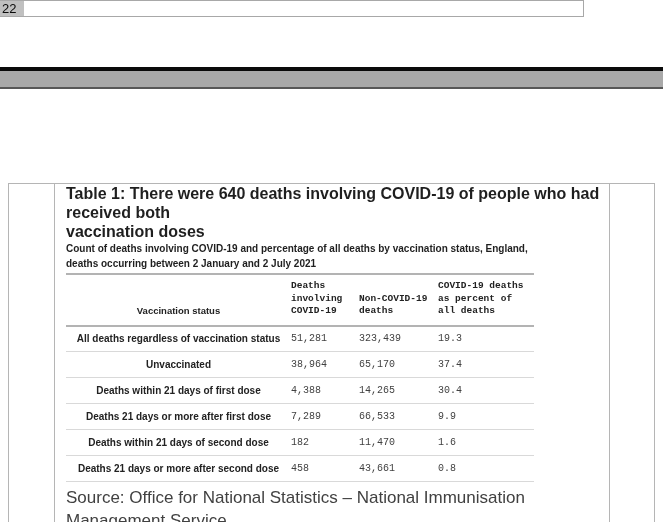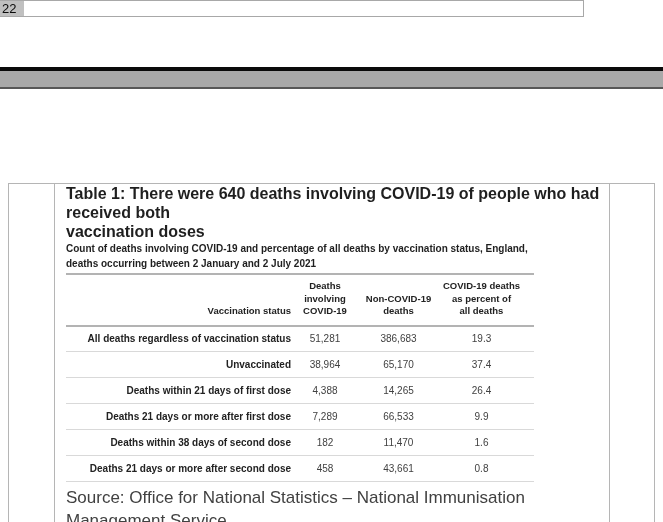--- a/index.html
+++ b/index.html
@@ -37,23 +37,23 @@
   }
   table.ons { margin-top:2px; width:468px; border-collapse:collapse; table-layout:fixed; }
   table.ons th {
     border-top:2px solid #b3b3b3; border-bottom:2px solid #b3b3b3;
     vertical-align:bottom; font-weight:bold; font-size:9.5px; line-height:12.5px;
     padding:5px 0 7px 0; white-space:pre-line; color:#222222;
   }
   table.ons td {
     border-bottom:1px solid #d9d9d9; font-size:10px; height:26px; vertical-align:middle;
   }
-  .cell-label { text-align:right; font-weight:bold; color:#222222; }
+  .cell-label { text-align:center; font-weight:bold; color:#222222; }
   th.cell-label { font-weight:bold; }
-  .cell-num { text-align:center; }
+  .cell-num { text-align:left;font-family:Liberation Mono, monospace; }
   td.cell-num { color:#414141; font-weight:normal; }
   .col4-pad { padding-right:9px !important; }
   .source {
     margin-top:5px; font-size:17px; line-height:22.5px; color:#414141; white-space:pre-line;
   }
 </style>
 </head>
 <body>
 
 <div class="header-strip">
@@ -90,43 +90,43 @@
 deaths</th>
           <th class="cell-num col4-pad">COVID-19 deaths
 as percent of
 all deaths</th>
         </tr>
       </thead>
       <tbody>
         <tr>
           <td class="cell-label">All deaths regardless of vaccination status</td>
           <td class="cell-num">51,281</td>
-          <td class="cell-num">386,683</td>
+          <td class="cell-num">323,439</td>
           <td class="cell-num col4-pad">19.3</td>
         </tr>
         <tr>
           <td class="cell-label">Unvaccinated</td>
           <td class="cell-num">38,964</td>
           <td class="cell-num">65,170</td>
           <td class="cell-num col4-pad">37.4</td>
         </tr>
         <tr>
           <td class="cell-label">Deaths within 21 days of first dose</td>
           <td class="cell-num">4,388</td>
           <td class="cell-num">14,265</td>
-          <td class="cell-num col4-pad">26.4</td>
+          <td class="cell-num col4-pad">30.4</td>
         </tr>
         <tr>
           <td class="cell-label">Deaths 21 days or more after first dose</td>
           <td class="cell-num">7,289</td>
           <td class="cell-num">66,533</td>
           <td class="cell-num col4-pad">9.9</td>
         </tr>
         <tr>
-          <td class="cell-label">Deaths within 38 days of second dose</td>
+          <td class="cell-label">Deaths within 21 days of second dose</td>
           <td class="cell-num">182</td>
           <td class="cell-num">11,470</td>
           <td class="cell-num col4-pad">1.6</td>
         </tr>
         <tr>
           <td class="cell-label">Deaths 21 days or more after second dose</td>
           <td class="cell-num">458</td>
           <td class="cell-num">43,661</td>
           <td class="cell-num col4-pad">0.8</td>
         </tr>

